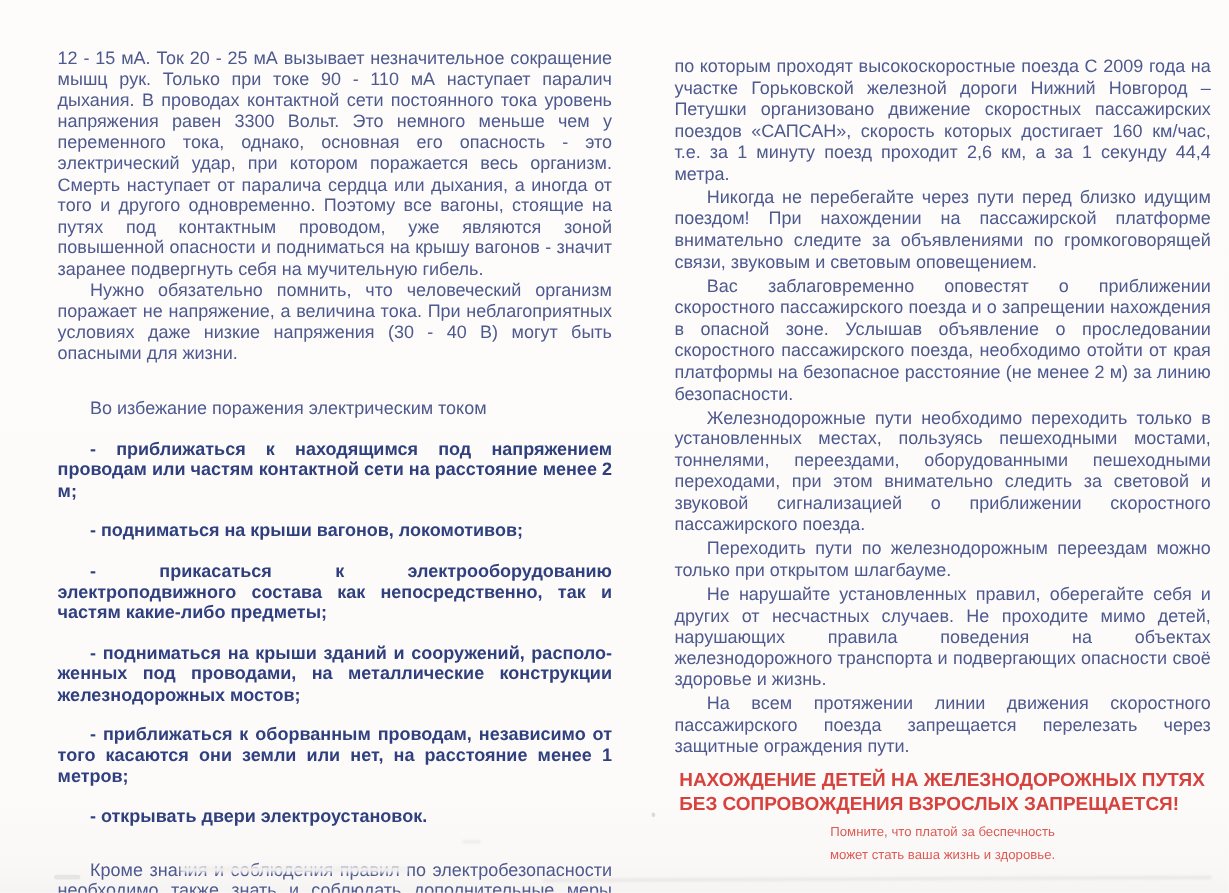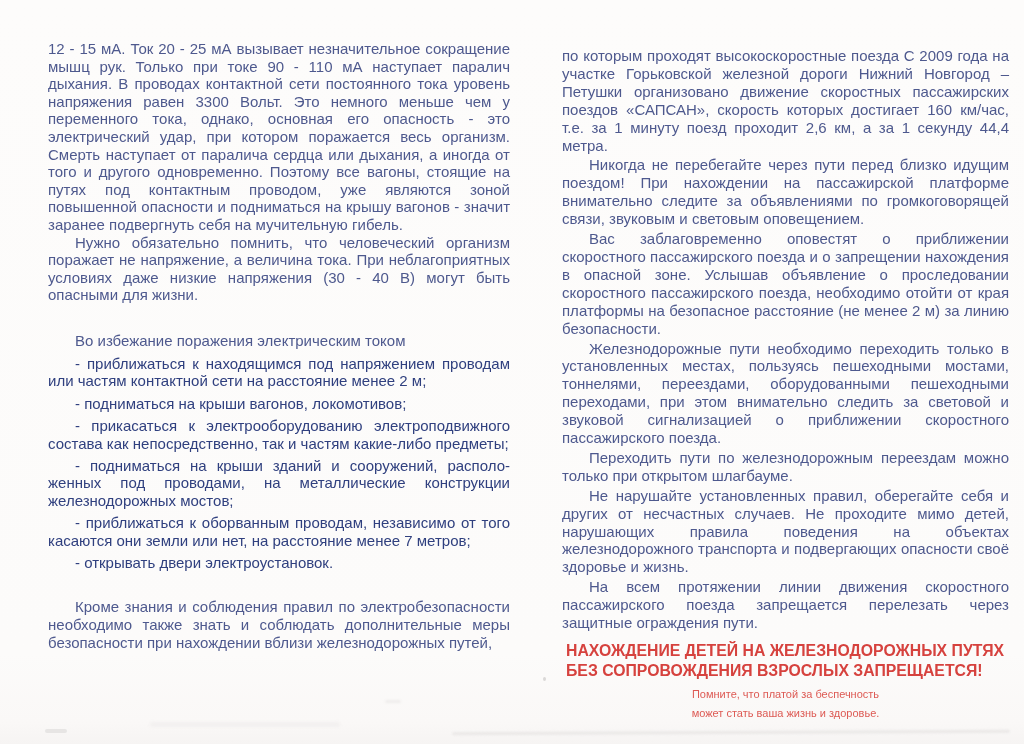--- a/index.html
+++ b/index.html
@@ -41,24 +41,24 @@
   }
   p.red-heading {
     margin: 1px 0 0 0;
     font-size: 15.5px;
     line-height: 19px;
     font-weight: bold;
     color: #d6423e;
   }
   .prohibited-list { margin-top: 1px; }
   p.item {
-    margin: 5px 0 0 0;
+    margin: 16px 0 0 0;
     font-size: 15px;
     line-height: 17.4px;
-    font-weight: normal;
+    font-weight: bold;
     color: #30407f;
     text-align: justify;
   }
   p.closing { margin-top: 27px; }
 
   .red-block { margin-top: 9px; text-align: center; }
   p.red-title {
     margin: 4px;
     font-size: 15.8px;
     line-height: 20px;
@@ -110,21 +110,21 @@
     <p class="body">12 - 15 мА. Ток 20 - 25 мА вызывает незначительное сокращение мышц рук. Только при токе 90 - 110 мА наступает паралич дыхания. В проводах контактной сети постоянного тока уровень напряжения равен 3300 Вольт. Это немного меньше чем у переменного тока, однако, основная его опасность - это электрический удар, при котором поражается весь организм. Смерть наступает от паралича сердца или дыхания, а иногда от того и другого одновременно. Поэтому все вагоны, стоящие на путях под контактным проводом, уже являются зоной повышенной опасности и подниматься на крышу вагонов - значит заранее подвергнуть себя на мучительную гибель.</p>
     <p class="body indent">Нужно обязательно помнить, что человеческий организм поражает не напряжение, а величина тока. При неблагоприятных условиях даже низкие напряжения (30 - 40 В) могут быть опасными для жизни.</p>
 
     <p class="intro-line indent">Во избежание поражения электрическим током</p>
 
     <div class="prohibited-list">
       <p class="item indent">- приближаться к находящимся под напряжением проводам или частям контактной сети на расстояние менее 2 м;</p>
       <p class="item indent">- подниматься на крыши вагонов, локомотивов;</p>
       <p class="item indent">- прикасаться к электрооборудованию электроподвижного состава как непосредственно, так и частям какие-либо предметы;</p>
       <p class="item indent">- подниматься на крыши зданий и сооружений, располо-женных под проводами, на металлические конструкции железнодорожных мостов;</p>
-      <p class="item indent">- приближаться к оборванным проводам, независимо от того касаются они земли или нет, на расстояние менее 7 метров;</p>
+      <p class="item indent">- приближаться к оборванным проводам, независимо от того касаются они земли или нет, на расстояние менее 1 метров;</p>
       <p class="item indent">- открывать двери электроустановок.</p>
     </div>
 
     <p class="body indent closing">Кроме знания и соблюдения правил по электробезопасности необходимо также знать и соблюдать дополнительные меры безопасности при нахождении вблизи железнодорожных путей,</p>
   </div>
 
   <div class="col col-right">
     <p class="body">по которым проходят высокоскоростные поезда С 2009 года на участке Горьковской железной дороги Нижний Новгород – Петушки организовано движение скоростных пассажирских поездов «САПСАН», скорость которых достигает 160 км/час, т.е. за 1 минуту поезд проходит 2,6 км, а за 1 секунду 44,4 метра.</p>
     <p class="body indent">Никогда не перебегайте через пути перед близко идущим поездом! При нахождении на пассажирской платформе внимательно следите за объявлениями по громкоговорящей связи, звуковым и световым оповещением.</p>
     <p class="body indent">Вас заблаговременно оповестят о приближении скоростного пассажирского поезда и о запрещении нахождения в опасной зоне. Услышав объявление о проследовании скоростного пассажирского поезда, необходимо отойти от края платформы на безопасное расстояние (не менее 2 м) за линию безопасности.</p>

